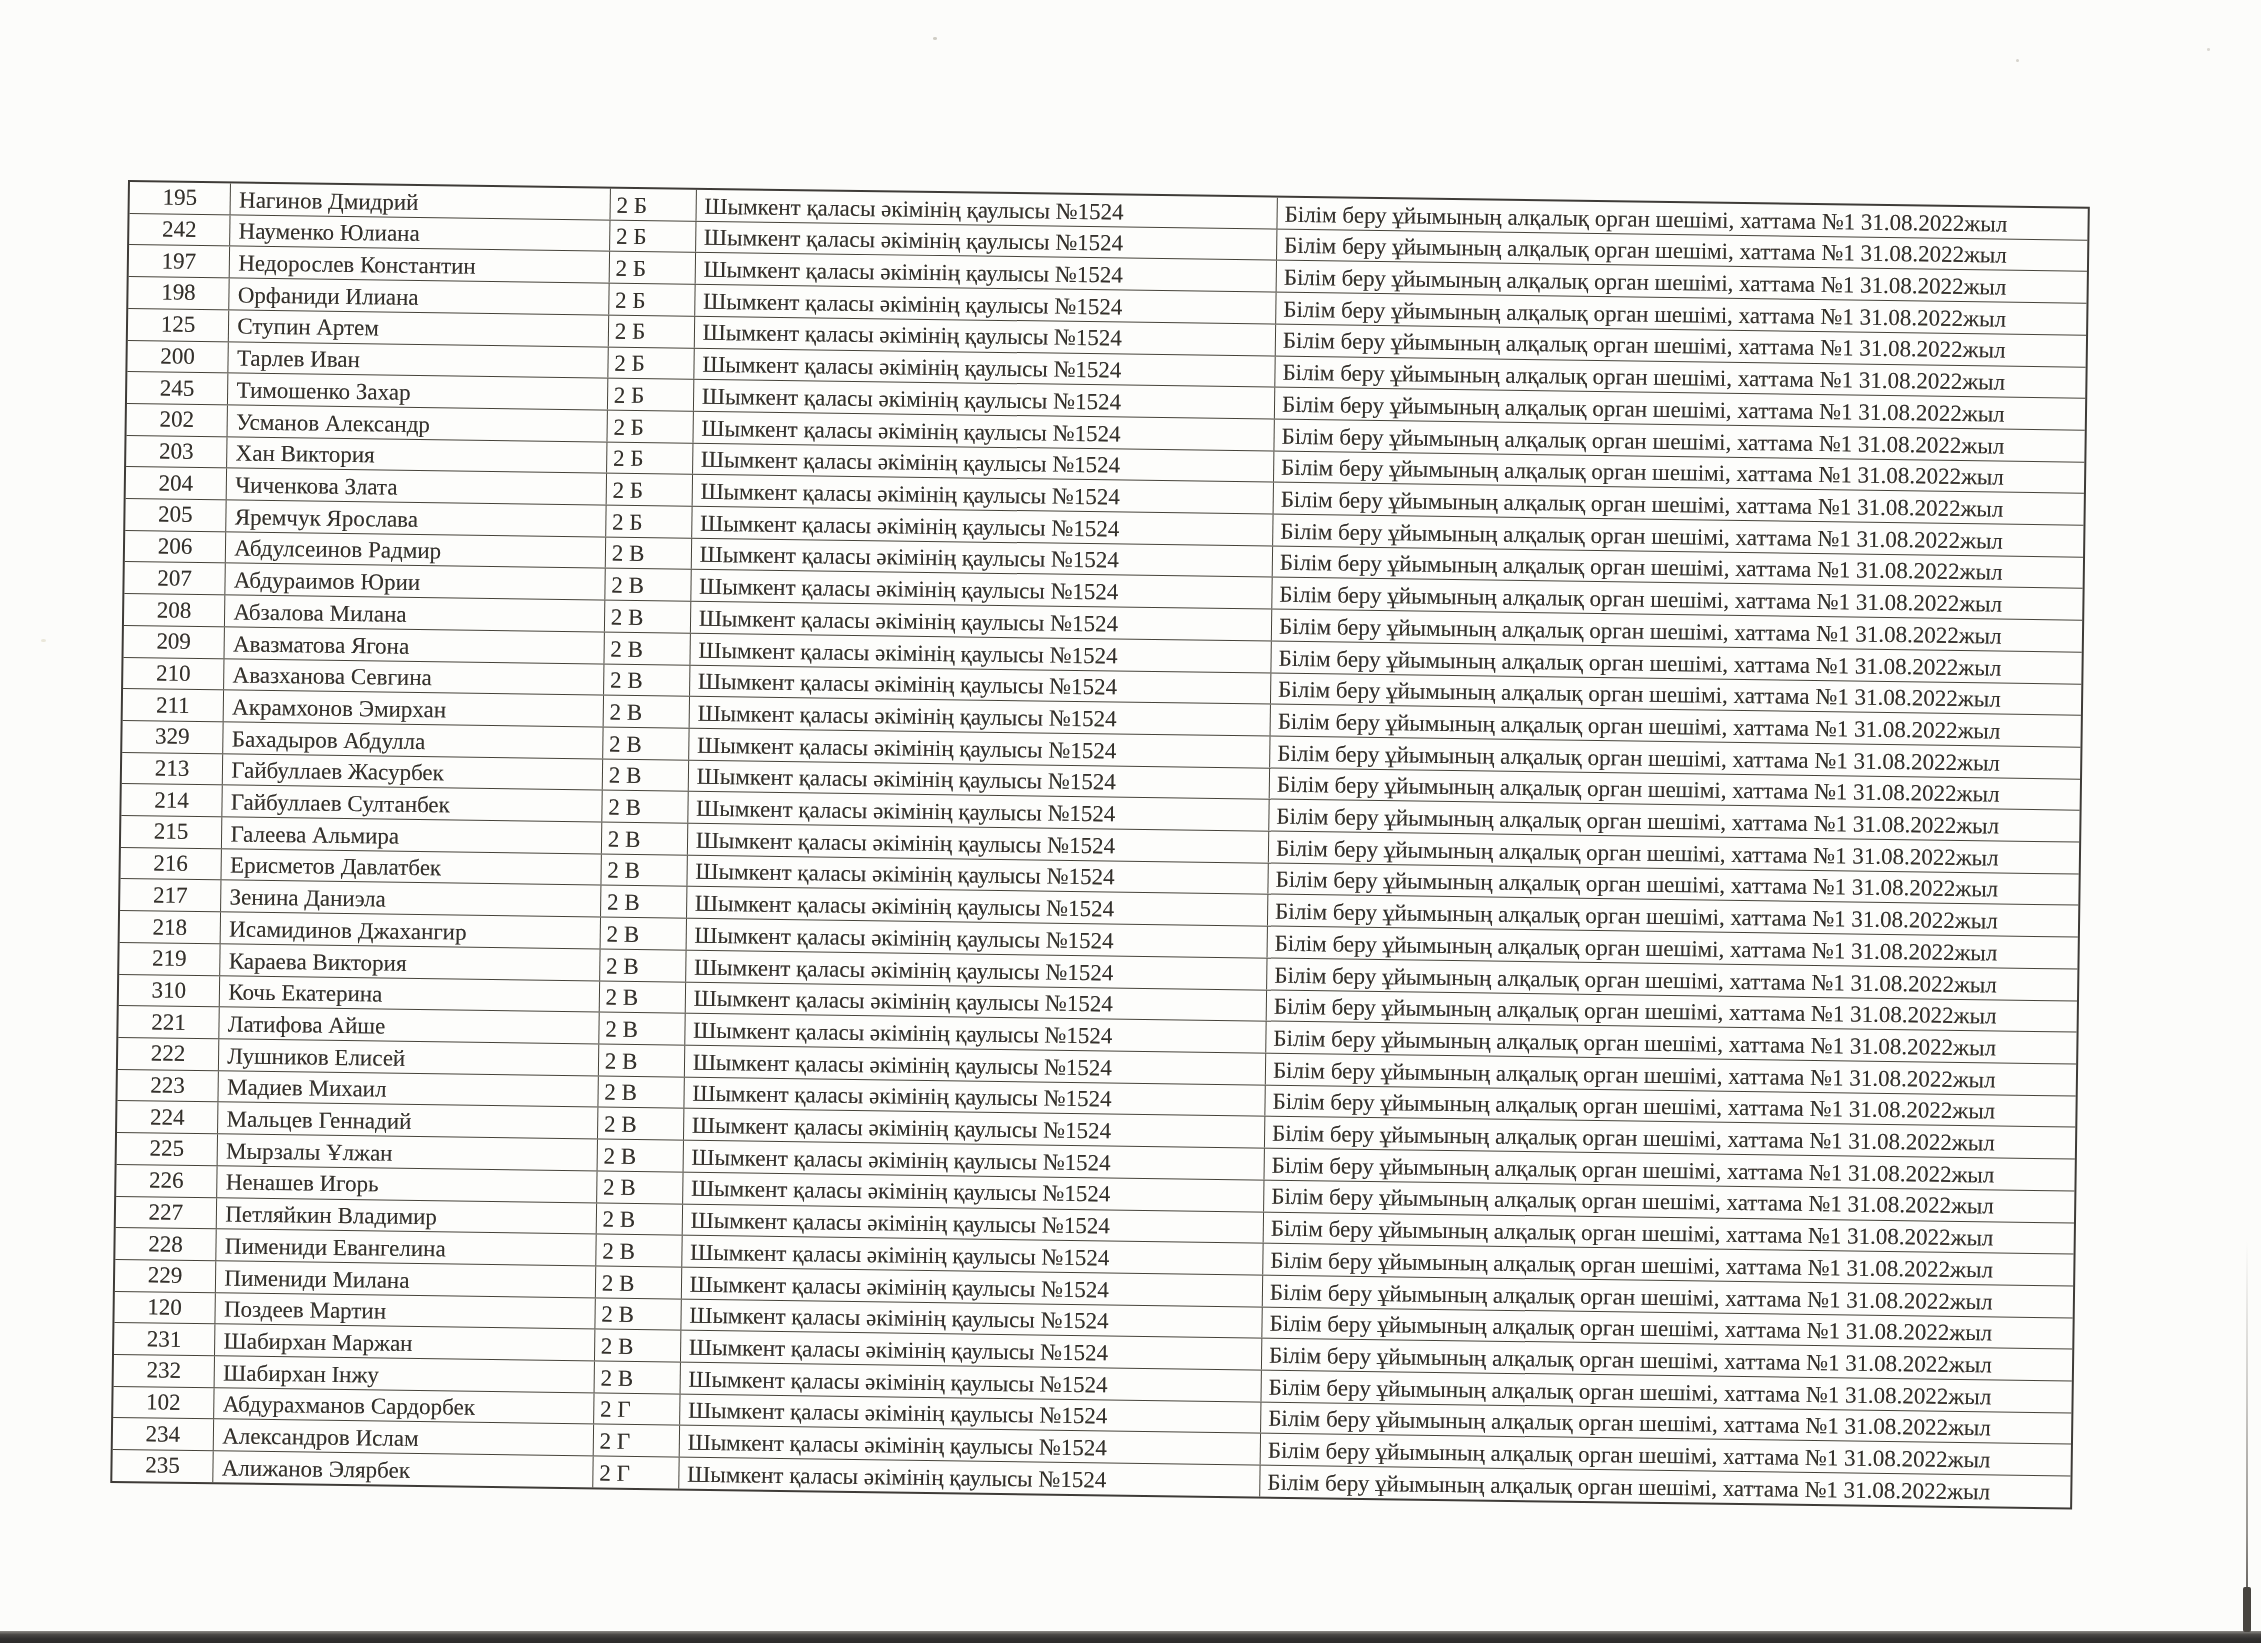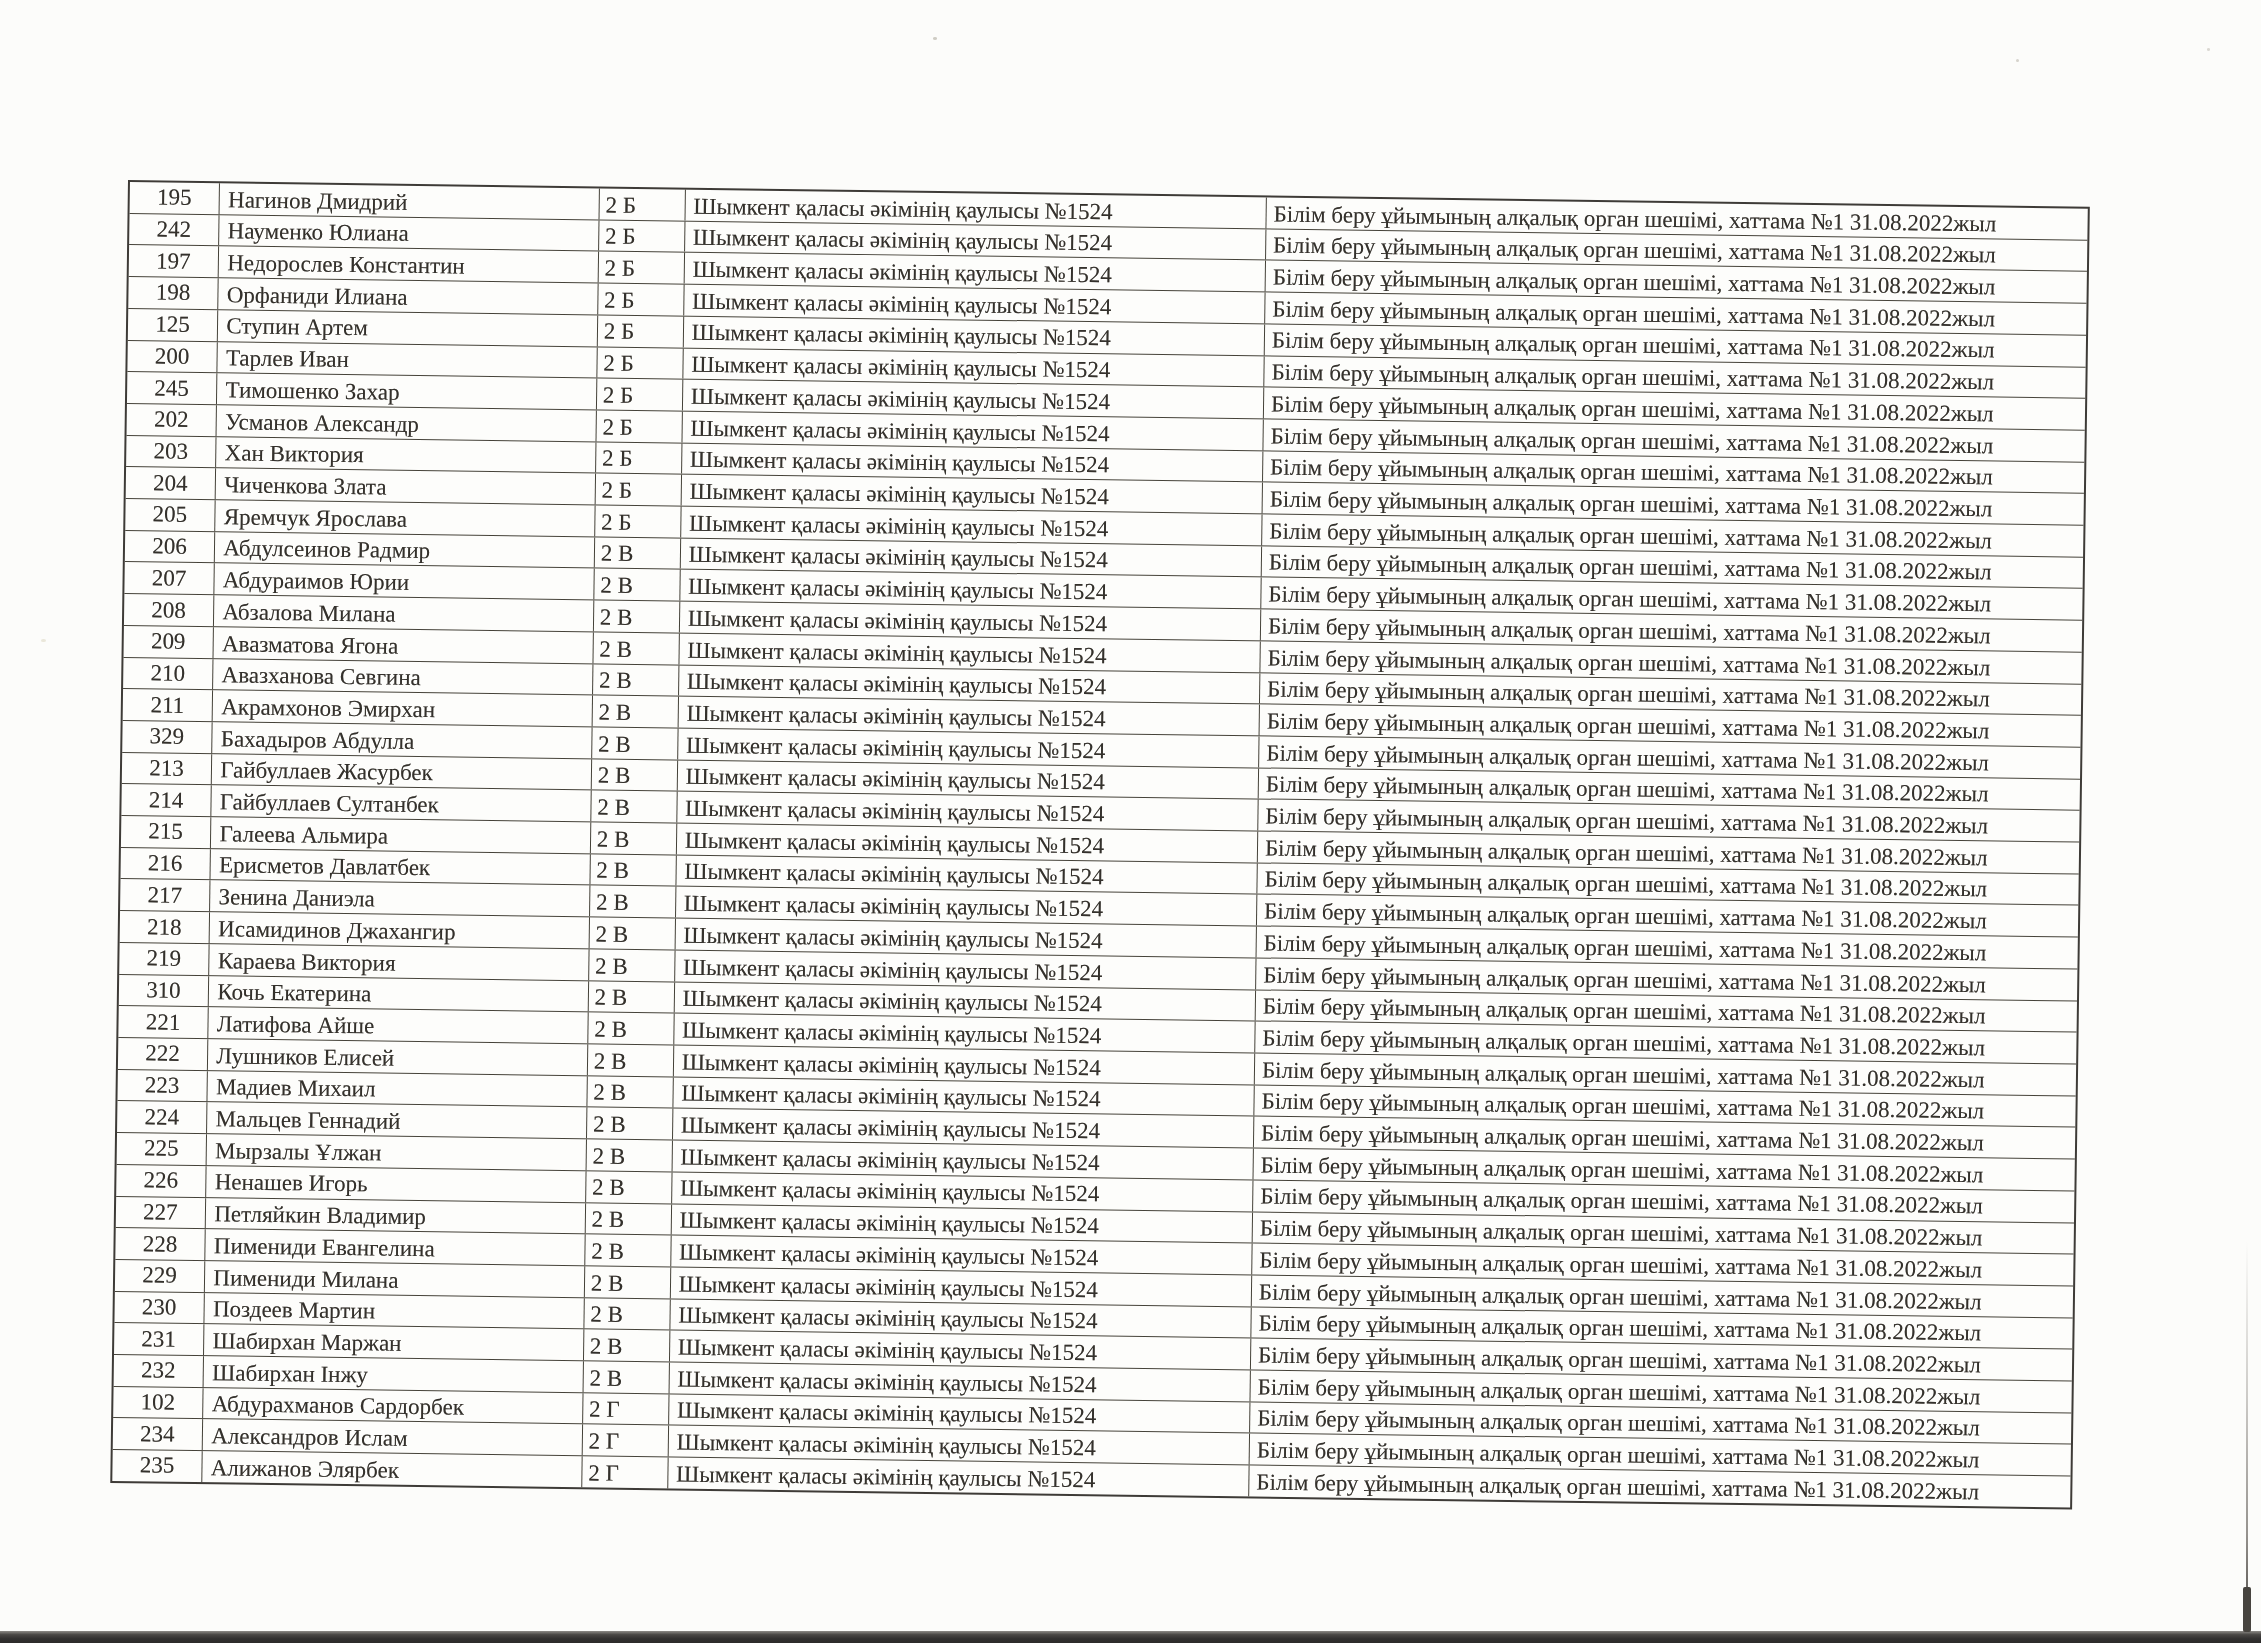--- a/index.html
+++ b/index.html
@@ -46,21 +46,21 @@
     display: flex;
     align-items: flex-end;
     padding-bottom: 2.6px;
     font-size: 23px;
     line-height: 1.02;
     color: #34312c;
     white-space: nowrap;
     overflow: visible;
     text-shadow: 0 0 0.6px rgba(62, 58, 52, 0.45);
   }
-  .c-num      { width: 90px; justify-content: center; padding-bottom: 3.9px; }
+  .c-num      { width: 101px; justify-content: center; padding-bottom: 3.9px; }
   .c-name     { width: 380px; padding-left: 8.4px; }
   .c-class    { width: 86px; padding-left: 5.8px; }
   .c-decree   { width: 581px; padding-left: 7.7px; }
   .c-decision { flex: 1 1 0; border-right: none; padding-left: 7px; }
   
   .scan-bar-bottom {
     position: absolute;
     left: 0;
     bottom: 0;
     width: 2261px;
@@ -340,21 +340,21 @@
         <div class="cell c-decision">Білім беру ұйымының алқалық орган шешімі, хаттама №1 31.08.2022жыл</div>
       </div>
       <div class="t-row">
         <div class="cell c-num">229</div>
         <div class="cell c-name">Пимениди Милана</div>
         <div class="cell c-class">2 В</div>
         <div class="cell c-decree">Шымкент қаласы әкімінің қаулысы №1524</div>
         <div class="cell c-decision">Білім беру ұйымының алқалық орган шешімі, хаттама №1 31.08.2022жыл</div>
       </div>
       <div class="t-row">
-        <div class="cell c-num">230</div>
+        <div class="cell c-num">120</div>
         <div class="cell c-name">Поздеев Мартин</div>
         <div class="cell c-class">2 В</div>
         <div class="cell c-decree">Шымкент қаласы әкімінің қаулысы №1524</div>
         <div class="cell c-decision">Білім беру ұйымының алқалық орган шешімі, хаттама №1 31.08.2022жыл</div>
       </div>
       <div class="t-row">
         <div class="cell c-num">231</div>
         <div class="cell c-name">Шабирхан Маржан</div>
         <div class="cell c-class">2 В</div>
         <div class="cell c-decree">Шымкент қаласы әкімінің қаулысы №1524</div>

